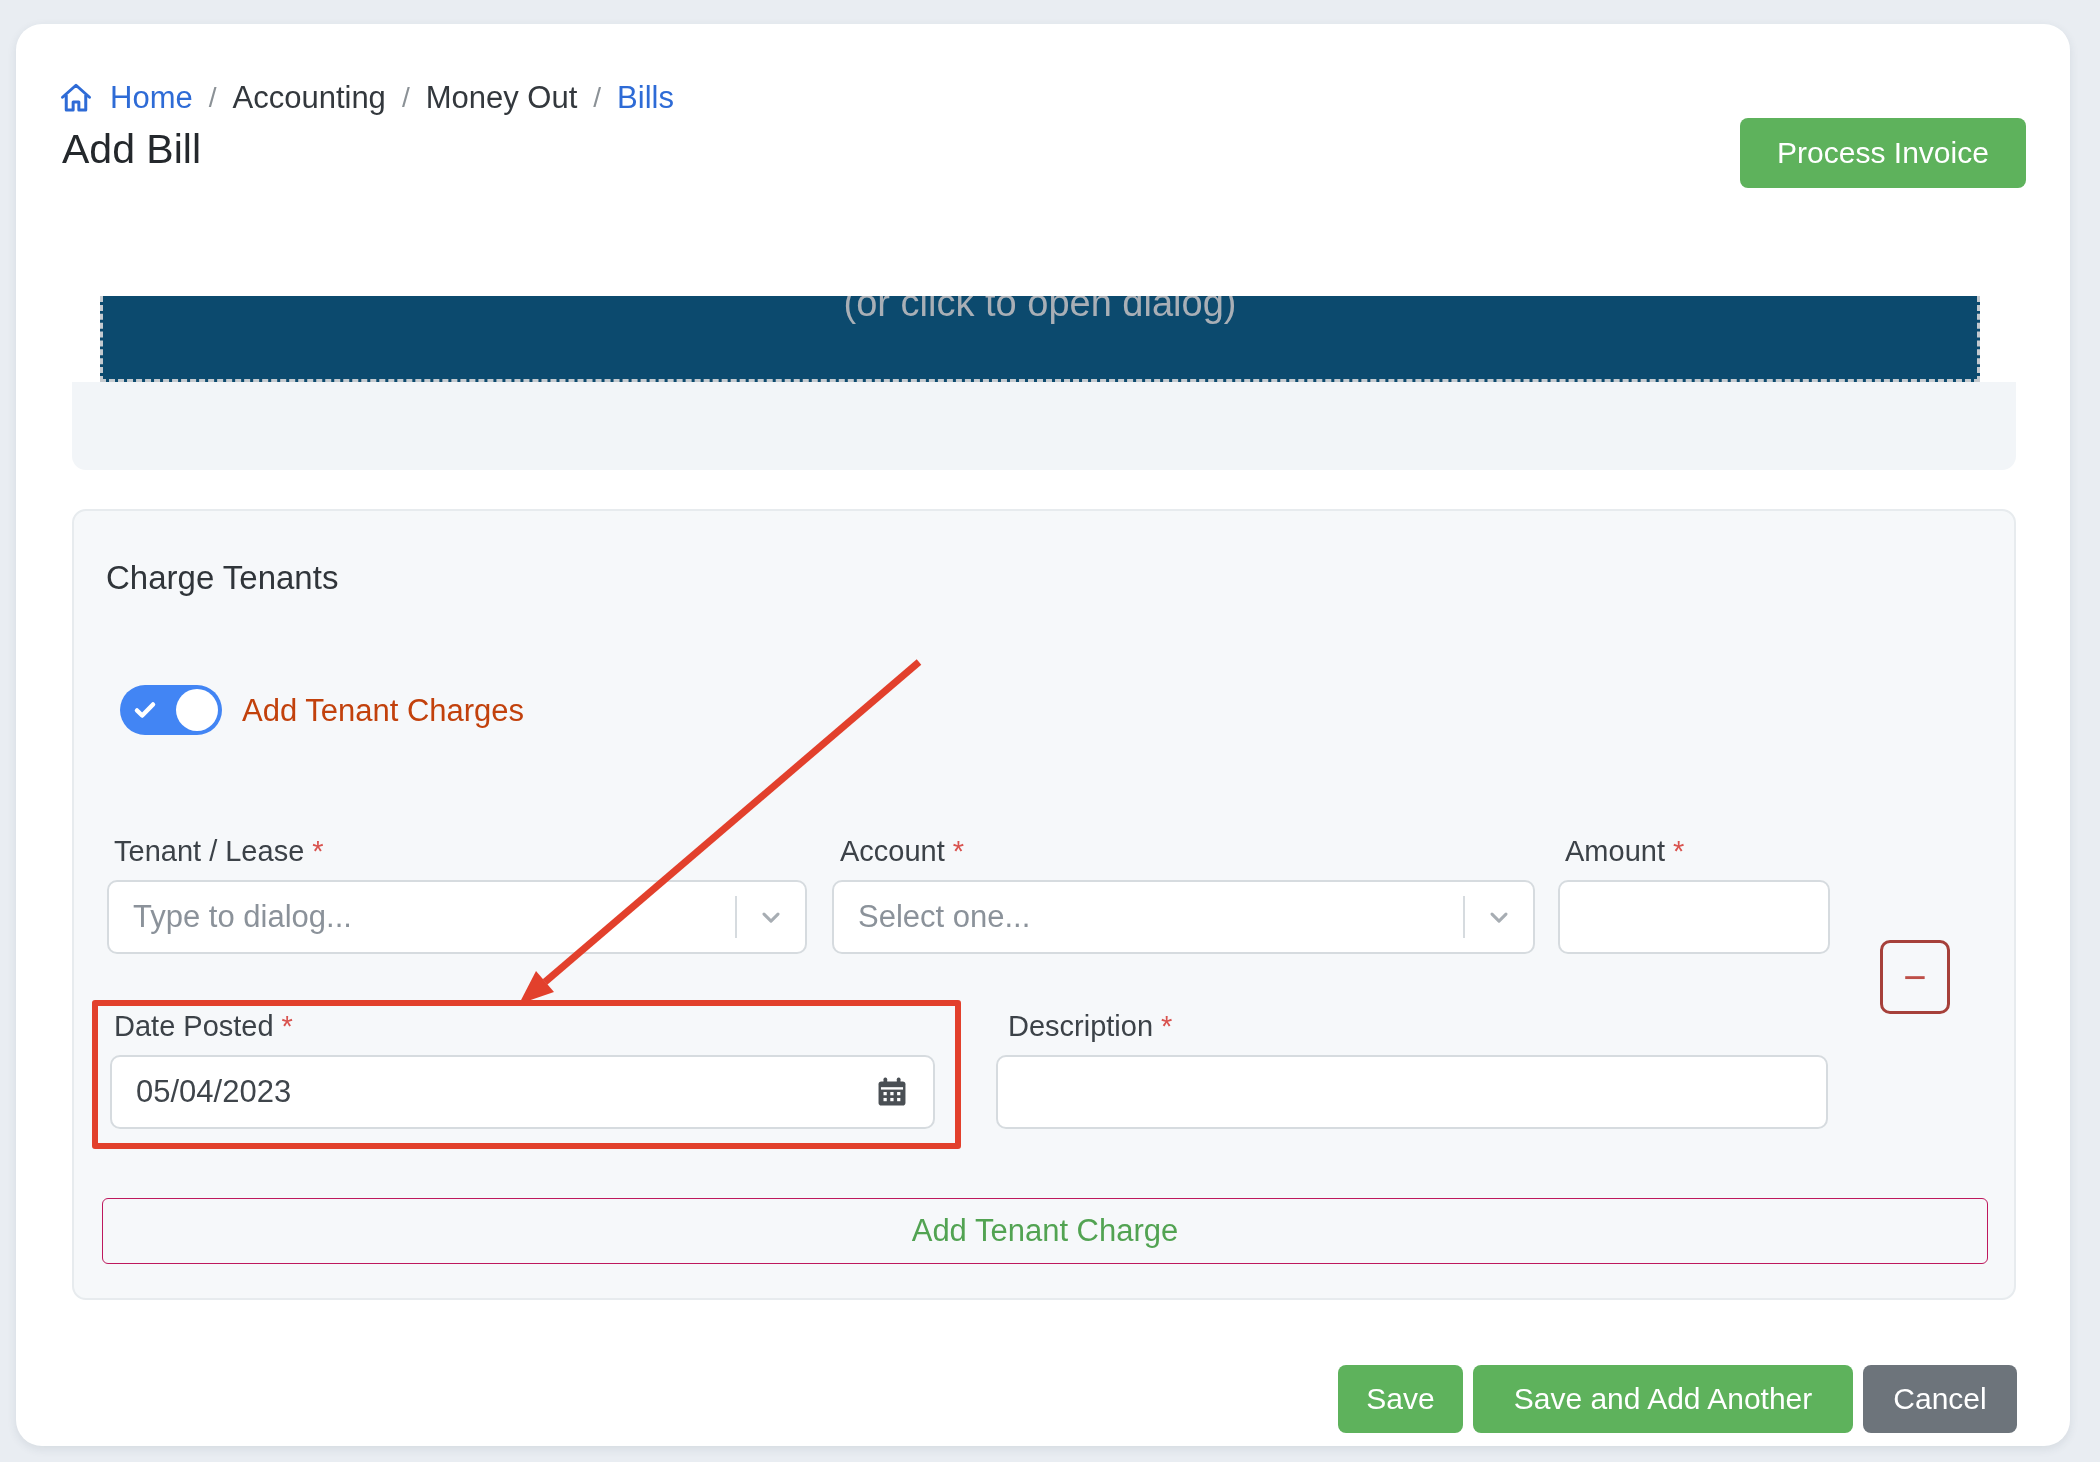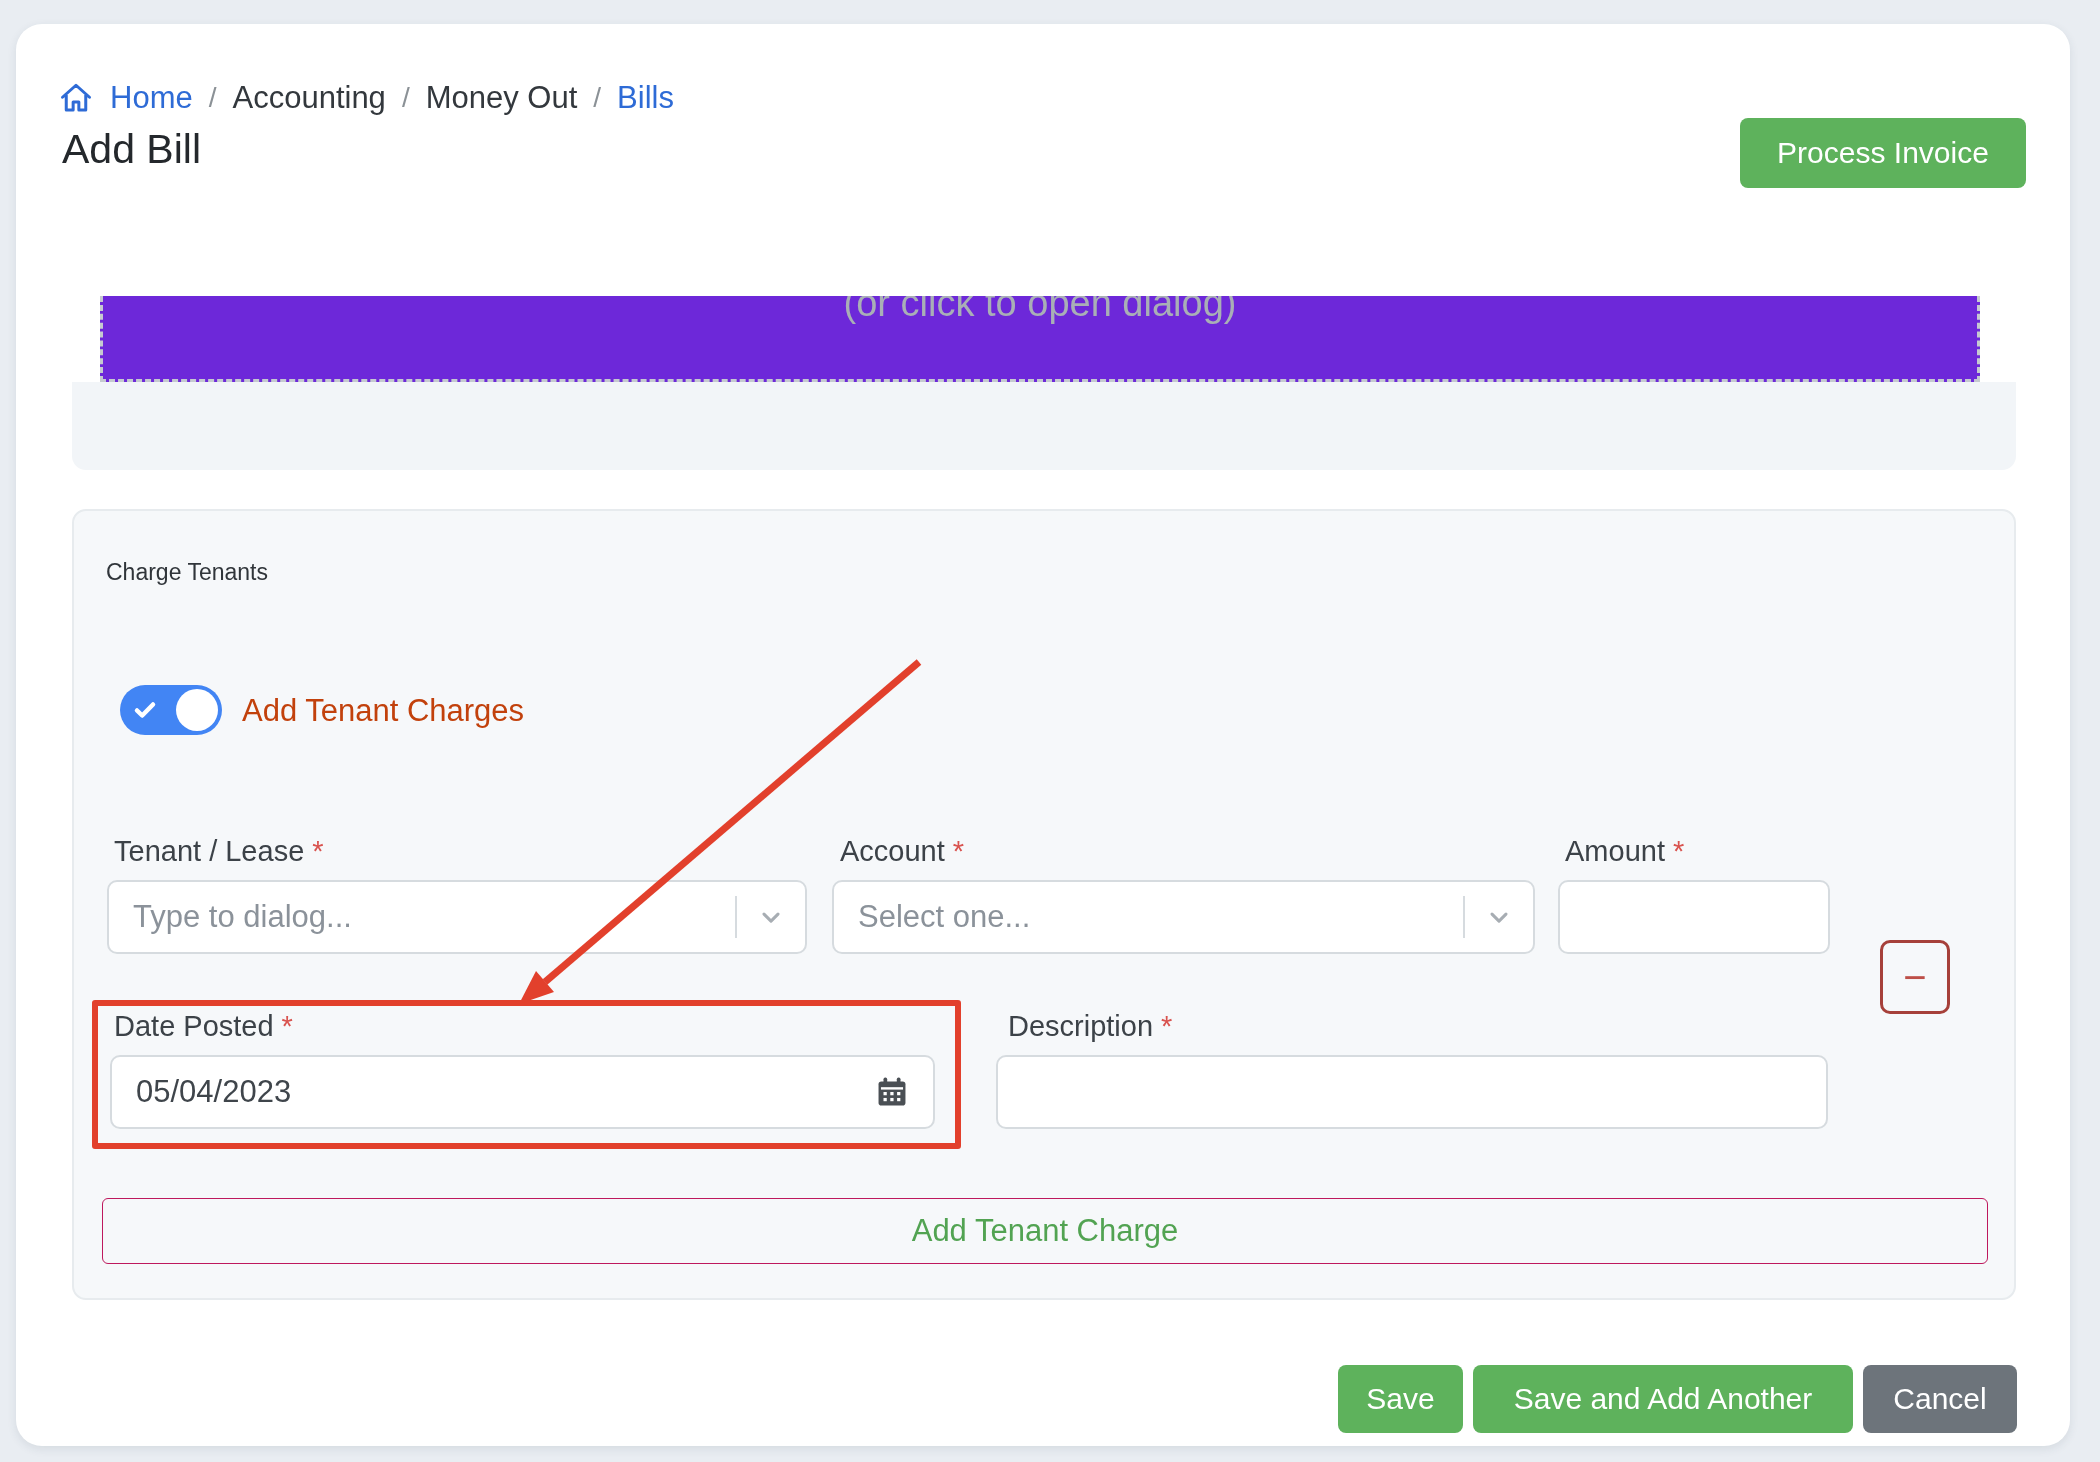--- a/index.html
+++ b/index.html
@@ -34,41 +34,41 @@
     display:flex;align-items:center;justify-content:center;
     border-radius:8px;font-size:30px;color:#fff;
   }
   .btn-process{
     position:absolute;left:1724px;top:94px;width:286px;height:70px;
     background:#5eb25c;
   }
   
   .upload-dropzone{
     position:absolute;left:84px;top:272px;width:1880px;height:86px;
-    background:#6d28d9;
+    background:#0c4a6e;
     border:3px dashed #c5cacf;border-top:none;
     overflow:hidden;display:flex;justify-content:center;align-items:flex-start;
     cursor:pointer;box-sizing:border-box;
   }
   .upload-hint{
     font-size:38px;color:#a9afb6;margin-top:-14px;white-space:nowrap;
   }
   .upload-strip{
     position:absolute;left:56px;top:358px;width:1944px;height:88px;
     background:#f2f5f8;border-radius:0 0 14px 14px;
   }
   
   .charge-card{
     position:absolute;left:56px;top:485px;width:1944px;height:791px;
     background:#f6f8fa;border:2px solid #e7ebee;border-radius:14px;
     box-sizing:border-box;
   }
   .charge-heading{
     position:absolute;left:32px;top:48px;
-    font-size:23px;font-weight:400;color:#30353a;margin:0;
+    font-size:33px;font-weight:400;color:#30353a;margin:0;
   }
   .toggle{
     position:absolute;left:46px;top:174px;width:102px;height:50px;
     background:#4285f4;border-radius:25px;cursor:pointer;
   }
   .toggle .knob{
     position:absolute;right:4px;top:4px;width:42px;height:42px;
     background:#fff;border-radius:50%;
   }
   .toggle .check{position:absolute;left:13px;top:13px;}

